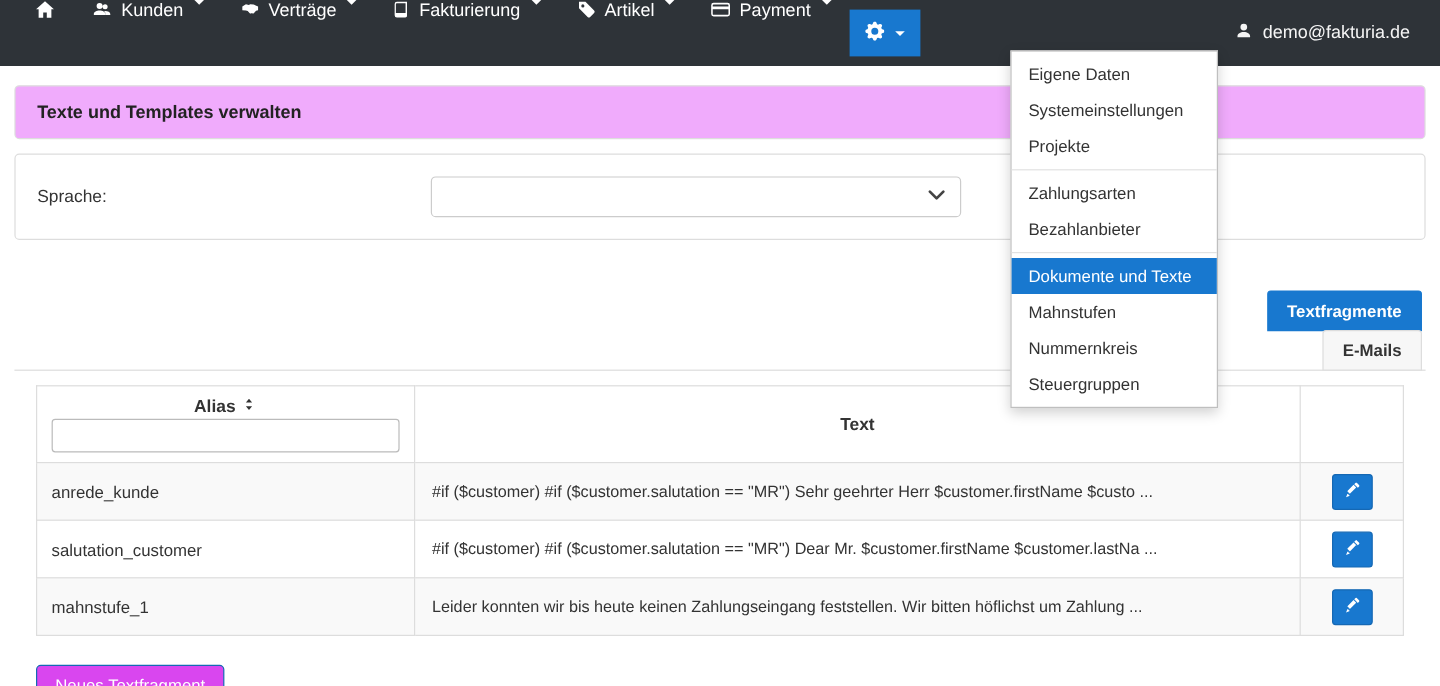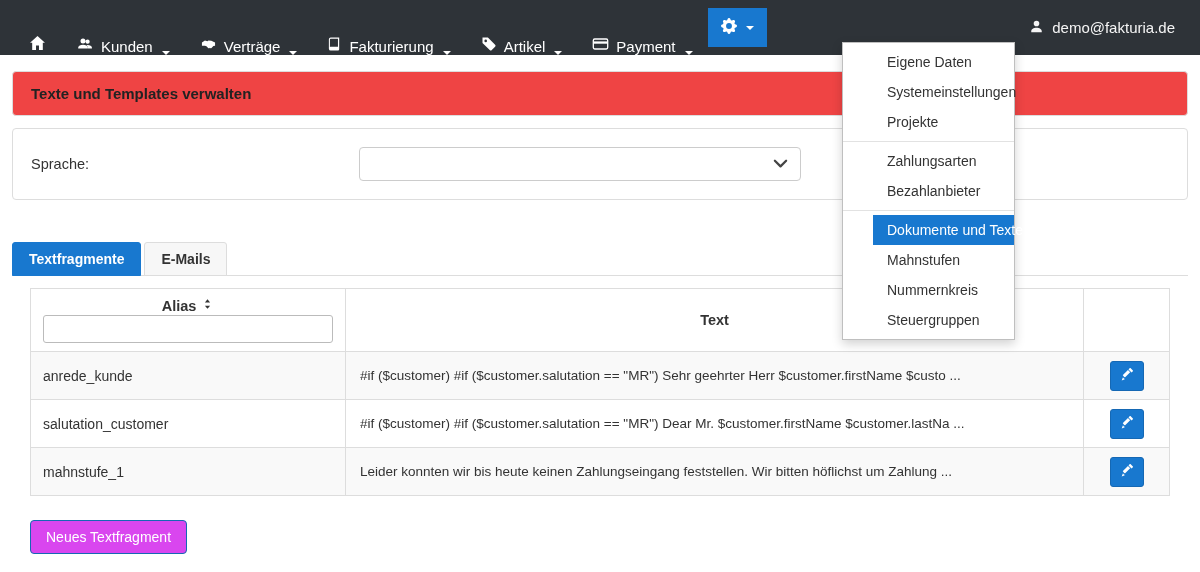--- a/index.html
+++ b/index.html
@@ -3,43 +3,43 @@
 <meta charset="utf-8">
 <style>
   * { margin:0; padding:0; box-sizing:border-box; }
   html,body { background:#fff; }
   body { font-family:"Liberation Sans","DejaVu Sans",sans-serif; color:#333; }
   .page { position:relative; width:1200px; height:572px; overflow:hidden; background:#fff; }
 
   
   .navbar { display:flex; align-items:stretch; height:55px; background:#2e3338; color:#fff; padding:0 25px 0 14px; }
   .nav-left { display:flex; align-items:stretch; }
-  .nav-item { display:flex; align-items:flex-end; gap:7px; padding:0 15px; font-size:15px; color:#fff; cursor:pointer; text-decoration:none; }
+  .nav-item { display:flex; align-items:flex-start; gap:7px; padding:0 15px; font-size:15px; color:#fff; cursor:pointer; text-decoration:none; }
   .nav-item svg { flex:0 0 auto; }
   .caret { display:inline-block; width:0; height:0; border-left:4px solid transparent; border-right:4px solid transparent; border-top:4px solid currentColor; margin-left:2px; }
   .nav-item.gear-btn { background:#1878cf; margin:8px 0; padding:0 13px; border-radius:0; align-self:stretch; display:flex; align-items:center; }
   .nav-user { margin-left:auto; display:flex; align-items:center; gap:8px; font-size:15px; color:#f5f5f5; }
 
   
   .dropdown { position:absolute; left:842px; top:42px; width:173px; background:#fff; border:1px solid #bfbfbf; box-shadow:0 4px 10px rgba(0,0,0,.18); z-index:500; padding:4px 0; }
-  .dd-item { display:block; padding:7px 14px; font-size:14px; color:#333; cursor:pointer; white-space:nowrap;margin-left:30px; }
+  .dd-item { display:block; padding:7px 14px; font-size:14px; color:#333; cursor:pointer; white-space:nowrap; }
   .dd-item.selected { background:#1878cf; color:#fff; }
   .dd-divider { border-top:1px solid #e2e2e2; margin:4px 0; }
 
   
   .content { padding:16px 12px 0 12px; }
   .panel { border:1px solid #ddd; border-radius:4px; }
-  .title-panel { background:#ef4444; padding:13px 18px; font-size:15px; font-weight:bold; color:#222; margin-bottom:12px; }
+  .title-panel { background:#f0abfc; padding:13px 18px; font-size:15px; font-weight:bold; color:#222; margin-bottom:12px; }
   .lang-panel { background:#fff; height:72px; display:flex; align-items:center; padding:0 18px; margin-bottom:42px; }
   .lang-label { width:328px; font-size:14.5px; color:#333; }
   .select { width:442px; height:34px; border:1px solid #ccc; border-radius:4px; background:#fff; display:flex; align-items:center; justify-content:space-between; padding:0 12px; cursor:pointer; }
   .select-value { font-size:14px; color:#333; }
 
   
-  .tabs { display:flex; align-items:flex-start; border-bottom:1px solid #ddd; }
+  .tabs { display:flex; align-items:flex-end; border-bottom:1px solid #ddd;flex-direction:column; }
   .tab { padding:8px 16px; font-size:14px; font-weight:bold; color:#333; background:#f7f7f7; border:1px solid #ddd; border-radius:3px 3px 0 0; margin-right:3px; margin-bottom:-1px; cursor:pointer; }
   .tab.active { background:#1878cf; border-color:#1878cf; color:#fff; }
 
   
   .tab-content { padding:12px 18px 0 18px; }
   table.frag-table { width:100%; border-collapse:collapse; border:1px solid #ddd; table-layout:fixed; }
   .frag-table th, .frag-table td { border:1px solid #ddd; }
   .frag-table th { background:#fff; font-weight:bold; vertical-align:middle; padding:8px 12px; }
   .col-alias { width:315px; }
   .col-actions { width:86px; }

